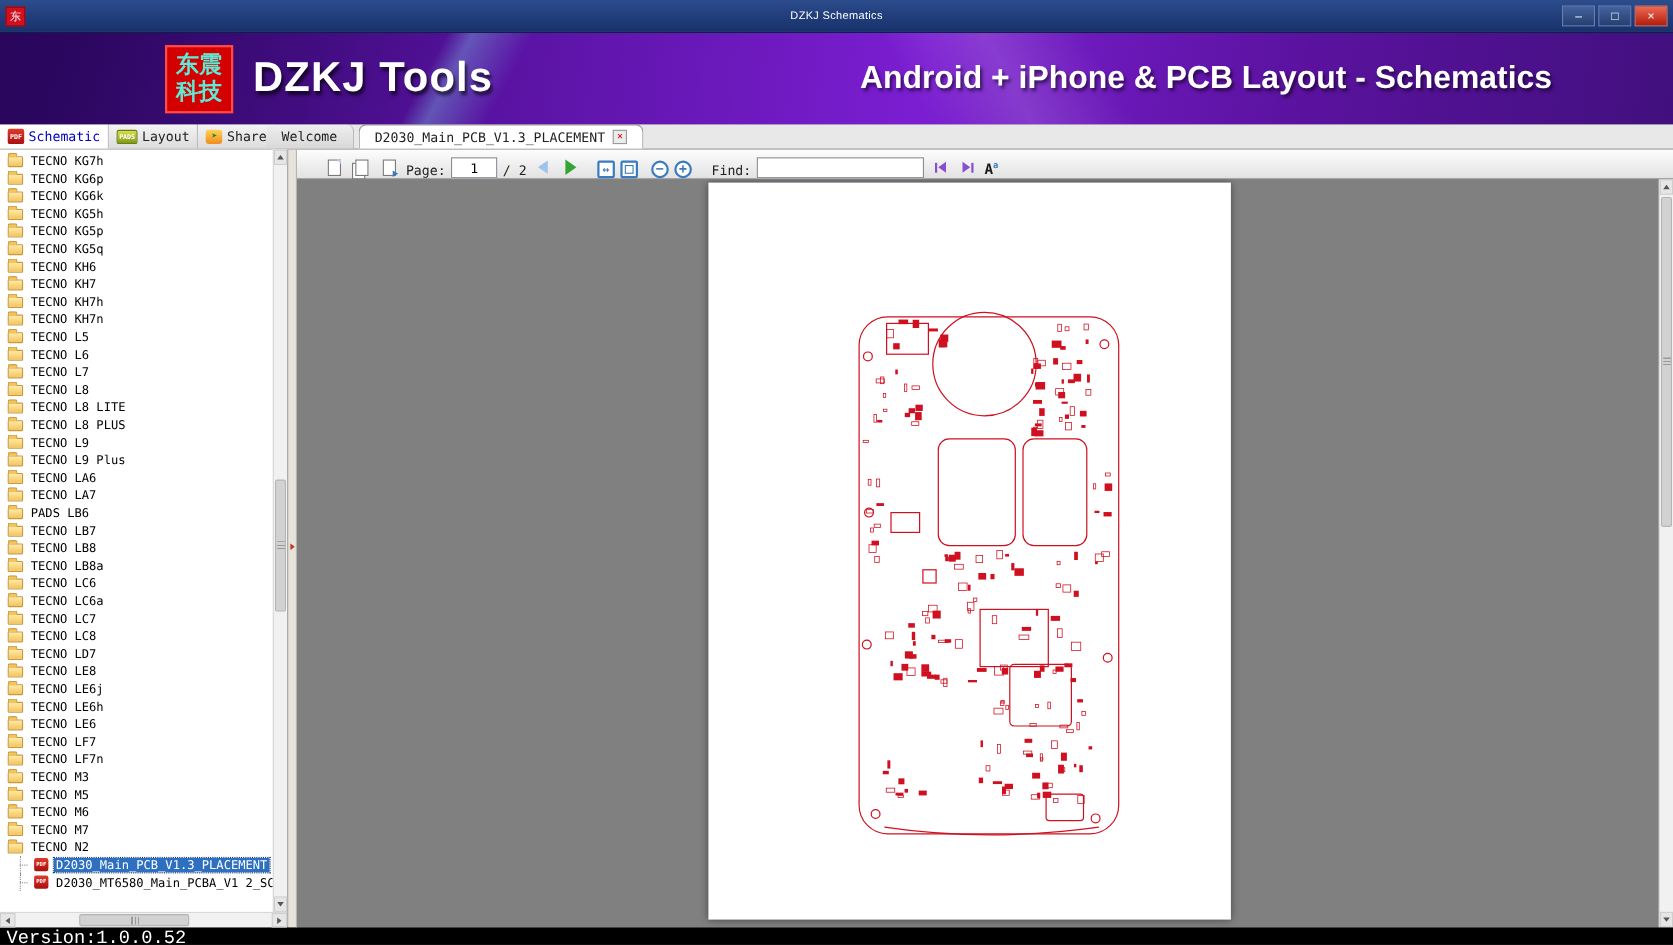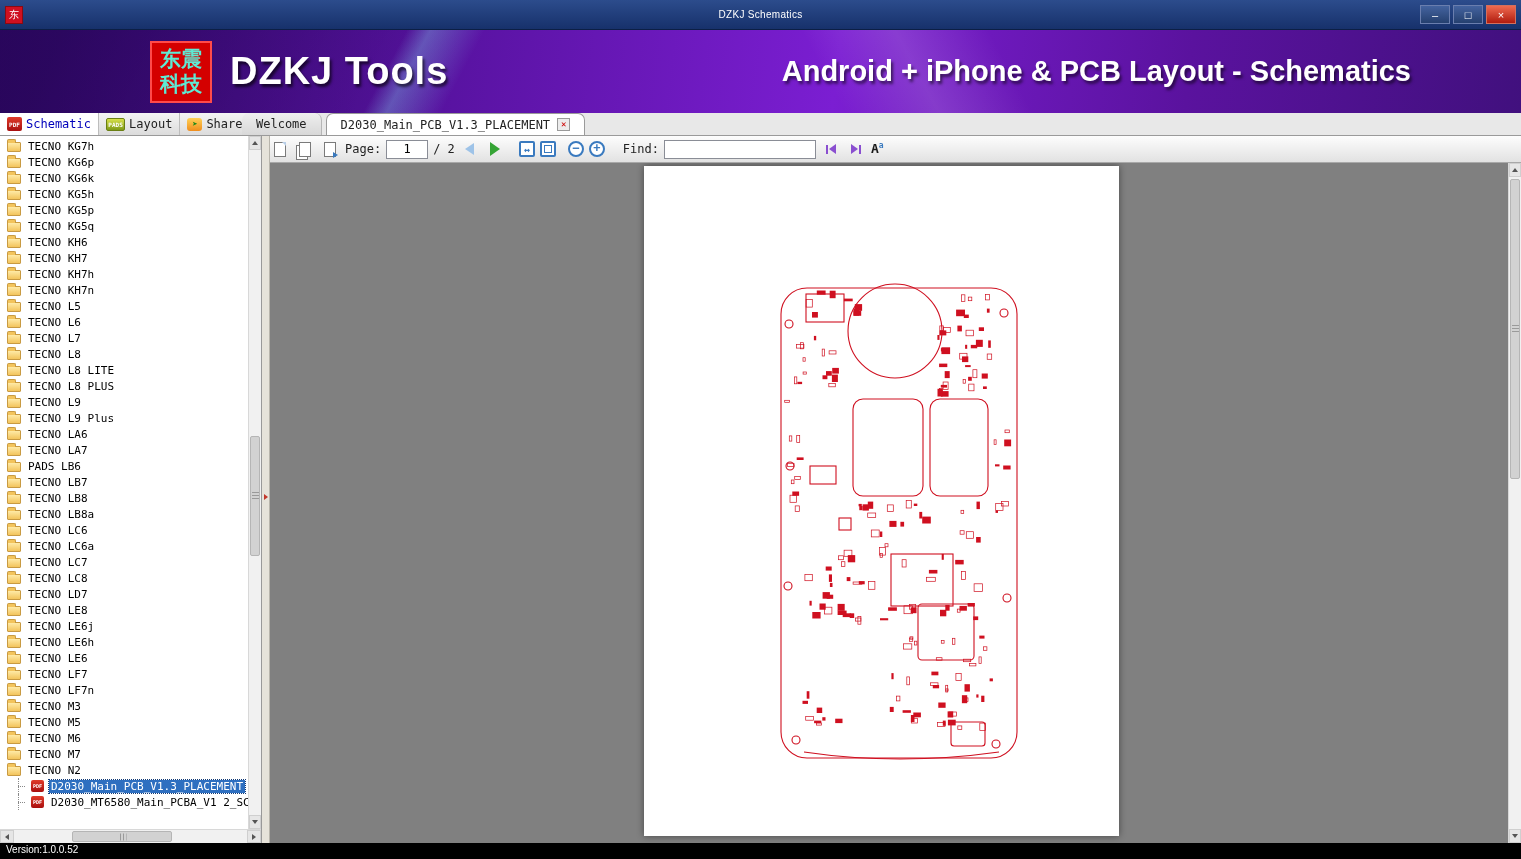--- a/index.html
+++ b/index.html
@@ -73,21 +73,21 @@
   .tri-left{width:0;height:0;border-top:3px solid transparent;border-bottom:3px solid transparent;border-right:4px solid #555;}
   .tri-right{width:0;height:0;border-top:3px solid transparent;border-bottom:3px solid transparent;border-left:4px solid #555;}
 
   
   .splitter{width:8px;flex:0 0 auto;background:#e6e3da;border-right:1px solid #b8b5ac;position:relative;}
   .split-handle{position:absolute;top:352px;left:0;width:8px;height:18px;display:flex;align-items:center;justify-content:center;}
   .tri-right.red{border-left-color:#c2362a;}
 
   
   .viewer{flex:1;display:flex;flex-direction:column;min-width:0;background:#808080;}
-  .toolbar{height:27px;flex:0 0 auto;background:linear-gradient(#fdfdfd,#e2e2e2);border-bottom:1px solid #a8a8a8;display:flex;align-items:center;gap:5px;padding:0 0;font-family:"DejaVu Sans Mono",monospace;font-size:12px;color:#222;}
+  .toolbar{height:27px;flex:0 0 auto;background:linear-gradient(#fdfdfd,#e2e2e2);border-bottom:1px solid #a8a8a8;display:flex;align-items:flex-end;gap:5px;padding:0 24px;font-family:"DejaVu Sans Mono",monospace;font-size:12px;color:#222;}
   .tbtn{width:20px;height:20px;display:flex;align-items:center;justify-content:center;border-radius:2px;}
   .pgic{width:12px;height:15px;background:#fff;border:1px solid #7a7a7a;position:relative;}
   .pgic.double{box-shadow:-3px 3px 0 -1px #fff,-3px 3px 0 0 #7a7a7a;}
   .pgic .fold{position:absolute;top:-1px;right:-1px;width:0;height:0;border-left:4px solid transparent;border-top:4px solid #b9cfe8;}
   .pgic .mini-arrow{position:absolute;right:-3px;bottom:-2px;width:0;height:0;border-top:3px solid transparent;border-bottom:3px solid transparent;border-left:5px solid #3a7abf;}
   .page-input{width:42px;height:19px;border:1px solid #8a8d96;background:#fff;font-family:"DejaVu Sans Mono",monospace;font-size:12px;text-align:center;}
   .nav-tri{width:0;height:0;margin:0 2px;}
   .nav-tri.prev{border-top:6px solid transparent;border-bottom:6px solid transparent;border-right:9px solid #9ec3e8;}
   .nav-tri.next{border-top:7px solid transparent;border-bottom:7px solid transparent;border-left:10px solid #35a435;}
   .fit-box{width:16px;height:16px;border:2px solid #3a7abf;border-radius:2px;display:flex;align-items:center;justify-content:center;color:#3a7abf;font-size:10px;font-weight:bold;position:relative;background:#fff;}
@@ -102,21 +102,21 @@
   .font-ic sup{font-size:8px;color:#3a7abf;}
 
   .canvas{flex:1;position:relative;overflow:hidden;background:#808080;}
   .pdf-page{position:absolute;left:374px;top:3px;width:475px;height:670px;background:#fff;box-shadow:0 0 7px rgba(0,0,0,.45);}
   .cv-scroll{position:absolute;top:0;right:0;bottom:0;width:13px;background:#f1f1f1;border-left:1px solid #d8d8d8;}
   .cv-scroll .sb-arrow{position:absolute;left:0;right:0;height:14px;display:flex;align-items:center;justify-content:center;background:#e6e6e6;border:1px solid #cfcfcf;}
   .cv-scroll .sb-arrow.up{top:0;}
   .cv-scroll .sb-arrow.down{bottom:0;}
 
   
-  .statusbar{height:16px;flex:0 0 auto;display:flex;font-family:Liberation Sans, sans-serif;font-size:10px;color:#fff;}
+  .statusbar{height:16px;flex:0 0 auto;display:flex;font-family:Liberation Mono, monospace;font-size:17px;color:#fff;}
   .status-left{flex:1;background:#000;padding:1px 6px;}
   .status-right{width:401px;background:#18246d;text-align:right;padding:1px 8px;}
 </style>
 </head>
 <body>
 
 <div class="window">
 
   <div class="titlebar">
     <div class="app-icon">东</div>

